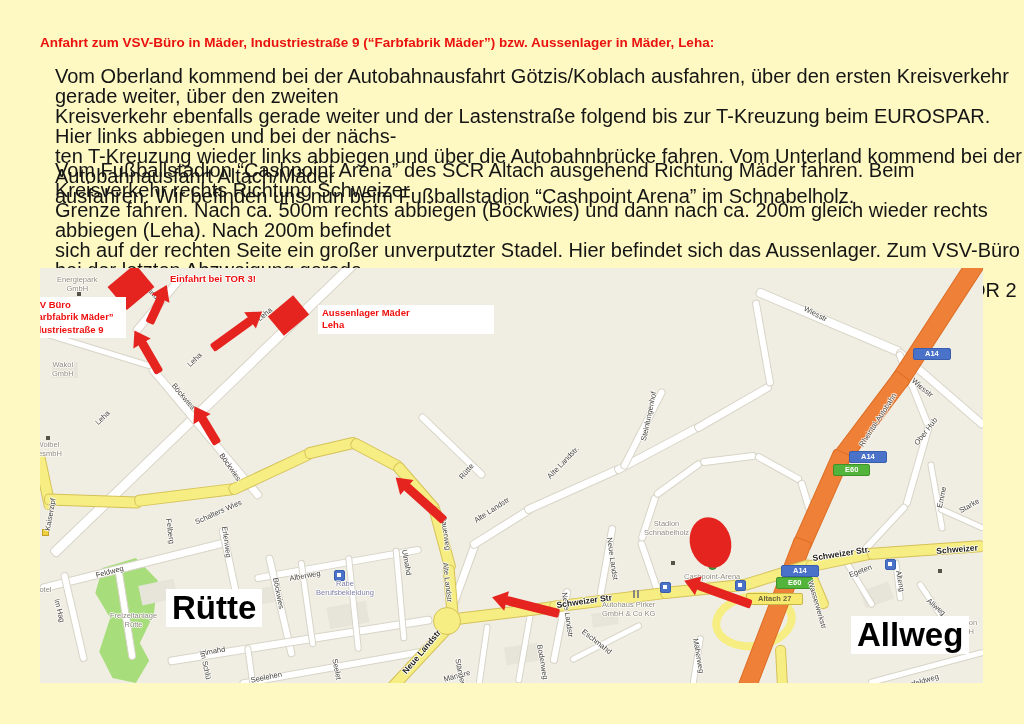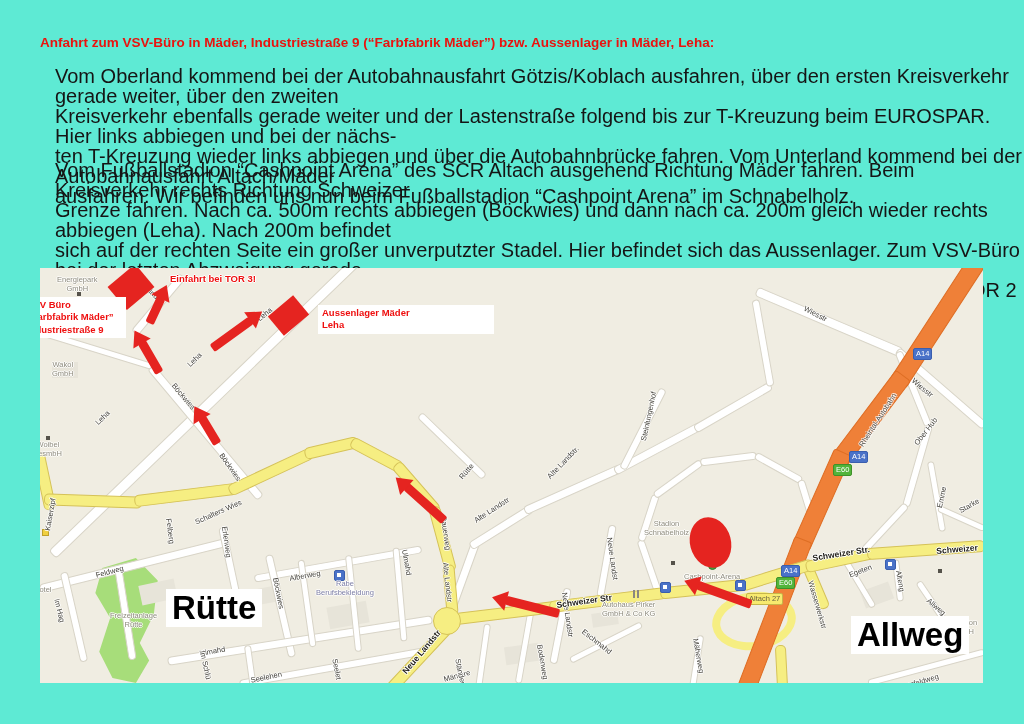--- a/index.html
+++ b/index.html
@@ -1,16 +1,16 @@
 <!DOCTYPE html>
 <html><head>
 <meta charset="utf-8">
 <style>
   html,body{margin:0;padding:0;background:#fff}
-  .page{position:relative;width:1024px;height:724px;overflow:hidden;background:#5eead4;
+  .page{position:relative;width:1024px;height:724px;overflow:hidden;background:#fef9c3;
         font-family:"Liberation Sans",sans-serif}
   .doc-title{position:absolute;left:40px;top:35px;width:970px;margin:0;
              font-size:13.5px;font-weight:bold;color:#ea120e;white-space:pre-line}
   .body-par{position:absolute;left:52px;width:975px;margin:3px;font-size:20px;line-height:20px;
             color:#151515;white-space:pre-line}
   #p1{top:63px}
   #p2{top:157px}
 
   #map{position:absolute;left:40px;top:268px;width:943px;height:415px;overflow:hidden;
        background:#f0ede2}
@@ -30,21 +30,21 @@
   .st-hw{font-size:7.5px;color:#4a4a45}
   .sty{font-size:8.5px;font-weight:600;color:#25231d}
   .poi{font-size:7.5px;color:#8f8c7e;text-align:center;line-height:1.25}
   .poi-blue{font-size:7.5px;color:#7d7ea6;text-align:center;line-height:1.25}
   .town{position:absolute;font-size:33px;font-weight:bold;color:#000;background:#fff;
         padding:1px 6px;line-height:1.1}
   .rnote{position:absolute;font-size:9.5px;font-weight:bold;color:#ee0f0f;line-height:1.3;
          white-space:pre;text-shadow:1px 0 0 #fff,-1px 0 0 #fff,0 1px 0 #fff,0 -1px 0 #fff}
   .rnote.boxed{background:#fff;padding:2px 4px;text-shadow:none}
 
-  .bdg{position:absolute;font-size:7.5px;font-weight:normal;line-height:1;padding:1px 2px;
+  .bdg{position:absolute;font-size:7.5px;font-weight:bold;line-height:1;padding:1px 11px;
        border-radius:2px;color:#fff}
   .bdg-blue{background:#4a72c8;border:1px solid #3a5eae}
   .bdg-green{background:#52b43a;border:1px solid #3f9129}
   .bdg-exit{background:#f7ea6e;border:1px solid #c7b64a;color:#6b6340}
 
   .redrect{position:absolute;background:#e52420}
   .redellipse{position:absolute;background:#e52420;border-radius:50%}
   .arrow{position:absolute;height:0;transform-origin:0 0}
   .arrow .sh{position:absolute;left:0;top:-4px;height:9px;width:calc(100% - 13px);
              background:#e52420;border-radius:2px}

